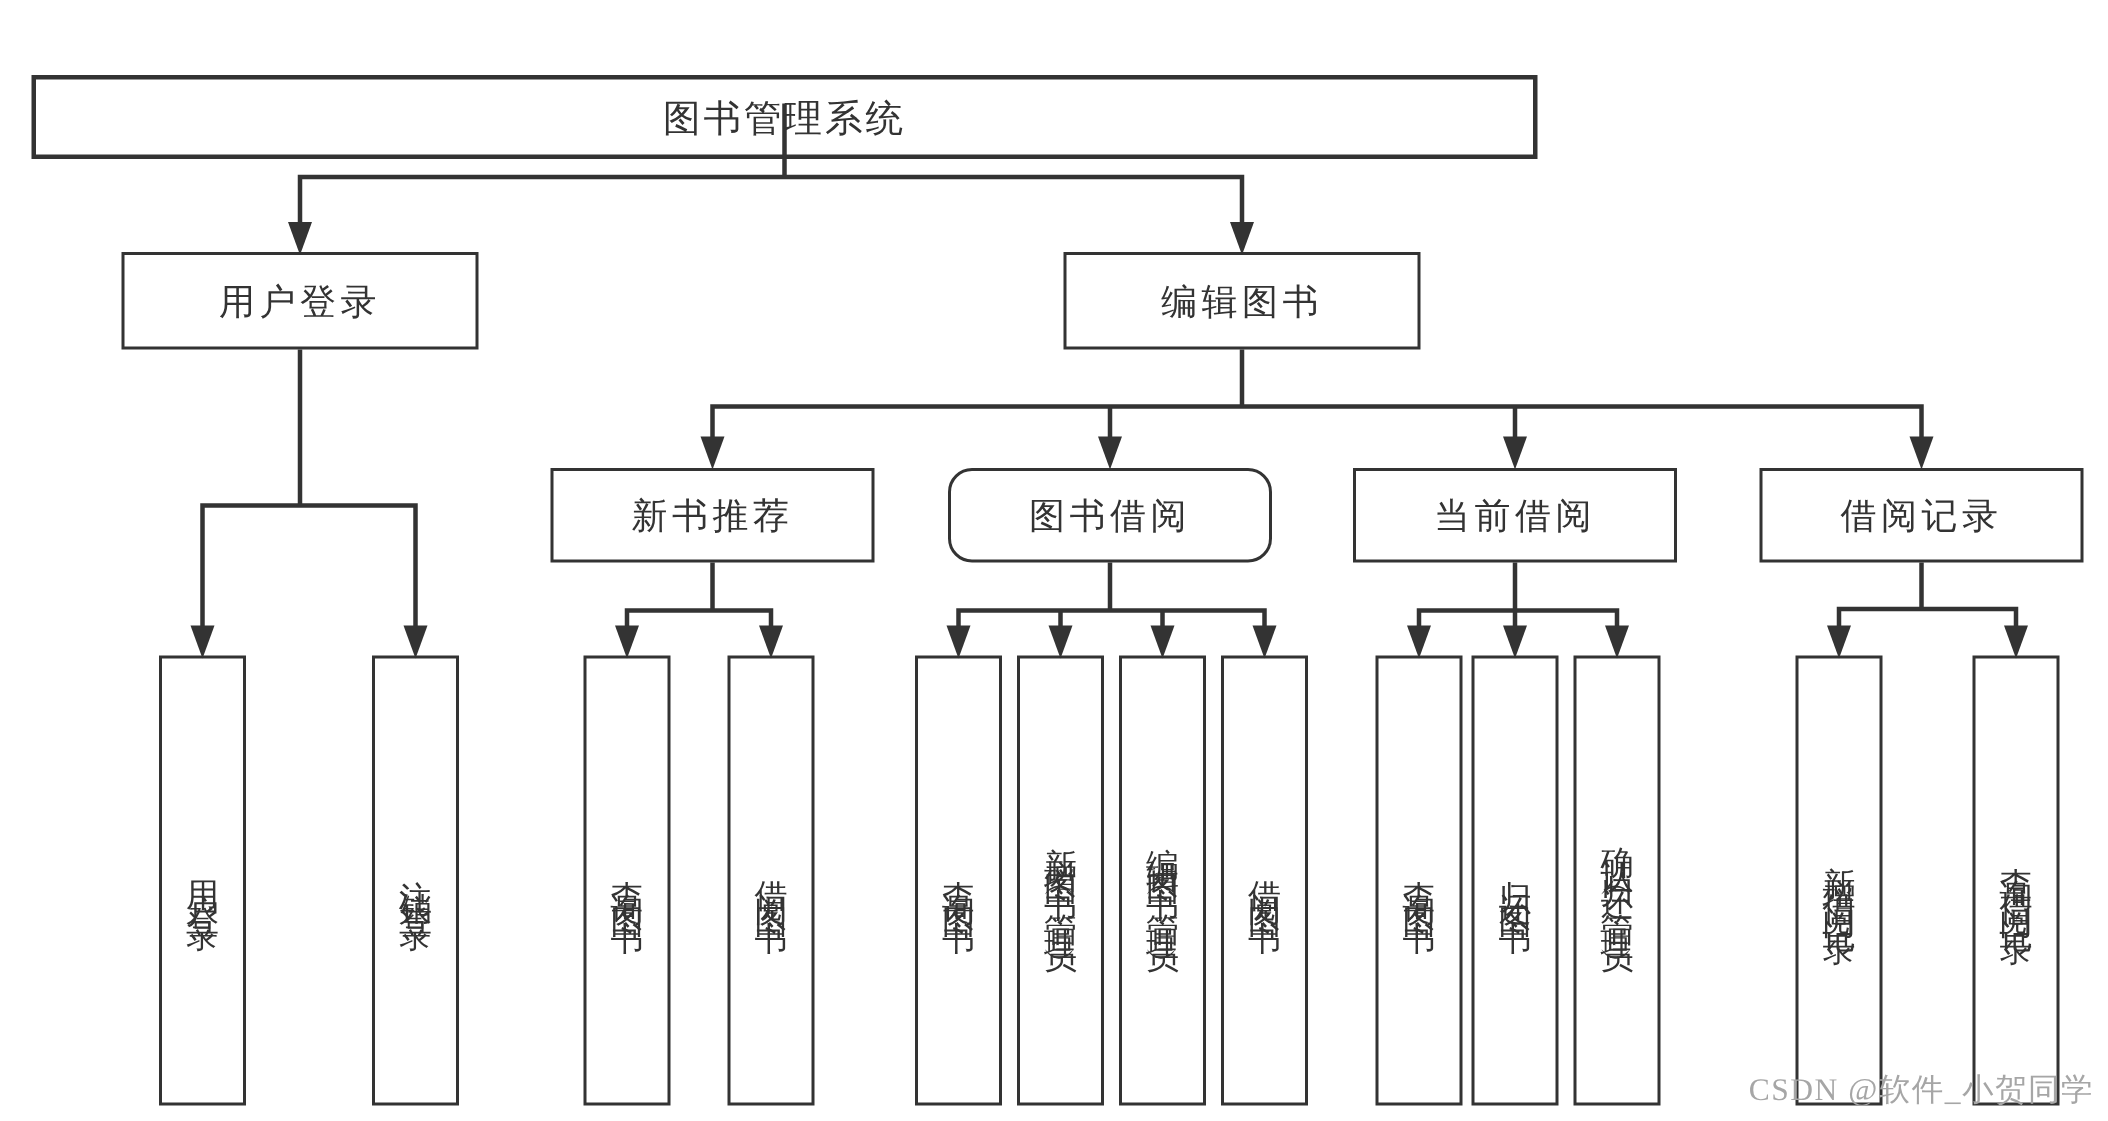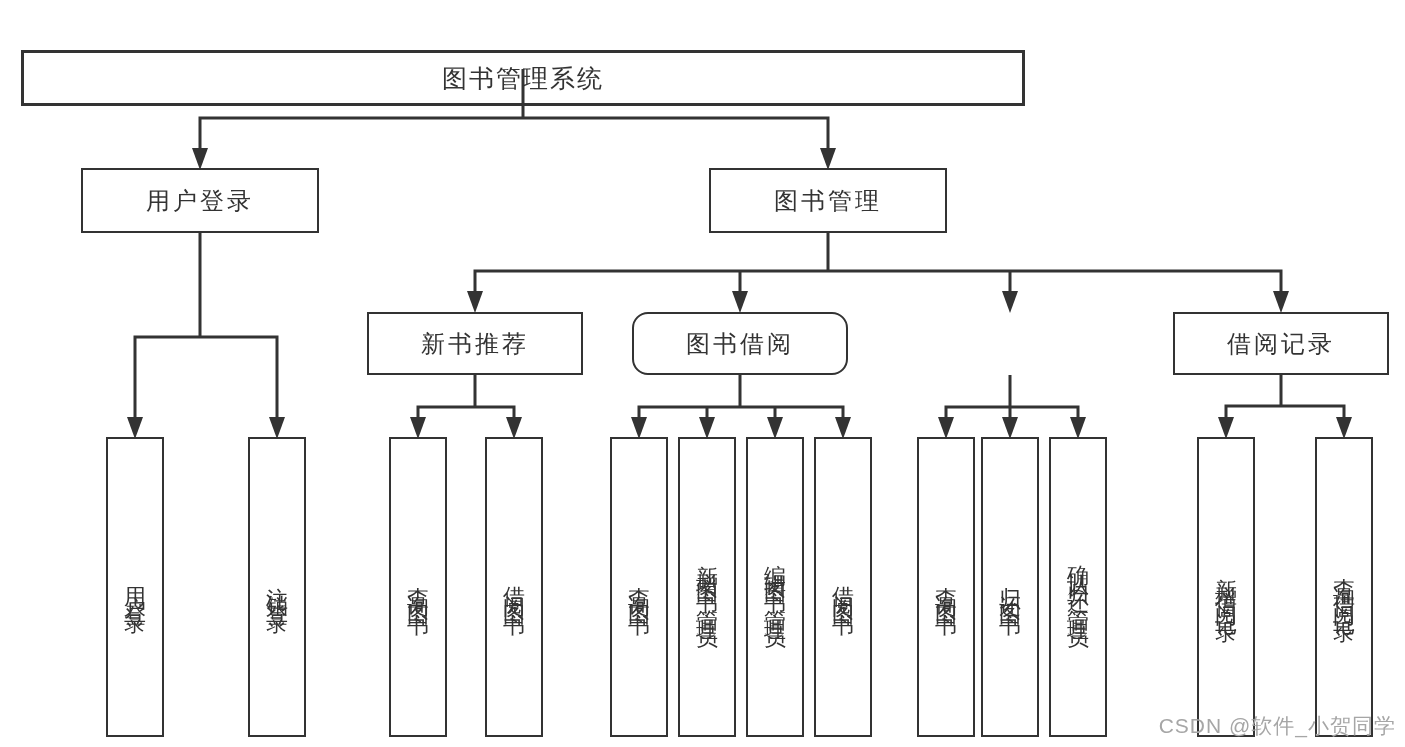--- a/index.html
+++ b/index.html
@@ -52,20 +52,21 @@
   }
   .watermark {
     position: absolute;
     right: 9px;
     bottom: 7px;
     font-size: 21px;
     color: #a6a6a6;
     letter-spacing: 1px;
     z-index: 3;
     white-space: nowrap;
+    font-family: Liberation Serif, serif;
   }
 </style>
 </head>
 <body>
 
 <div class="canvas">
 
   <svg class="connector-svg" width="1405" height="747" viewBox="0 0 1405 747">
 
     <path fill="none" stroke="#333333" stroke-width="3" d="
@@ -103,24 +104,25 @@
       <polygon points="1002,417 1018,417 1010,439"></polygon>
       <polygon points="1070,417 1086,417 1078,439"></polygon>
       <polygon points="1218,417 1234,417 1226,439"></polygon>
       <polygon points="1336,417 1352,417 1344,439"></polygon>
     </g>
   </svg>
 
   <div class="box root" style="left:21px; top:13px; width:1004px; height:56px;margin-top:37px;">图书管理系统</div>
 
   <div class="box mid" style="left:81px; top:168px; width:238px; height:65px;">用户登录</div>
-  <div class="box mid" style="left:709px; top:168px; width:238px; height:65px;">图书管理</div>
+  <div class="box mid" style="left:709px; top:168px; width:238px; height:65px;">编辑图书</div>
 
   <div class="box mid" style="left:367px; top:312px; width:216px; height:63px;text-align:center;">新书推荐</div>
   <div class="box mid" style="left:632px; top:312px; width:216px; height:63px;border-radius:16px;">图书借阅</div>
+  <div class="box mid" style="left:902px; top:312px; width:216px; height:63px;">当前借阅</div>
   <div class="box mid" style="left:1173px; top:312px; width:216px; height:63px;">借阅记录</div>
 
   <div class="box leaf" style="left:106px; top:437px; width:58px; height:300px;">用户登录</div>
   <div class="box leaf" style="left:248px; top:437px; width:58px; height:300px;">注销登录</div>
 
   <div class="box leaf" style="left:389px; top:437px; width:58px; height:300px;">查询图书</div>
   <div class="box leaf" style="left:485px; top:437px; width:58px; height:300px;">借阅图书</div>
 
   <div class="box leaf" style="left:610px; top:437px; width:58px; height:300px;">查询图书</div>
   <div class="box leaf" style="left:678px; top:437px; width:58px; height:300px;">新增图书（管理员）</div>

